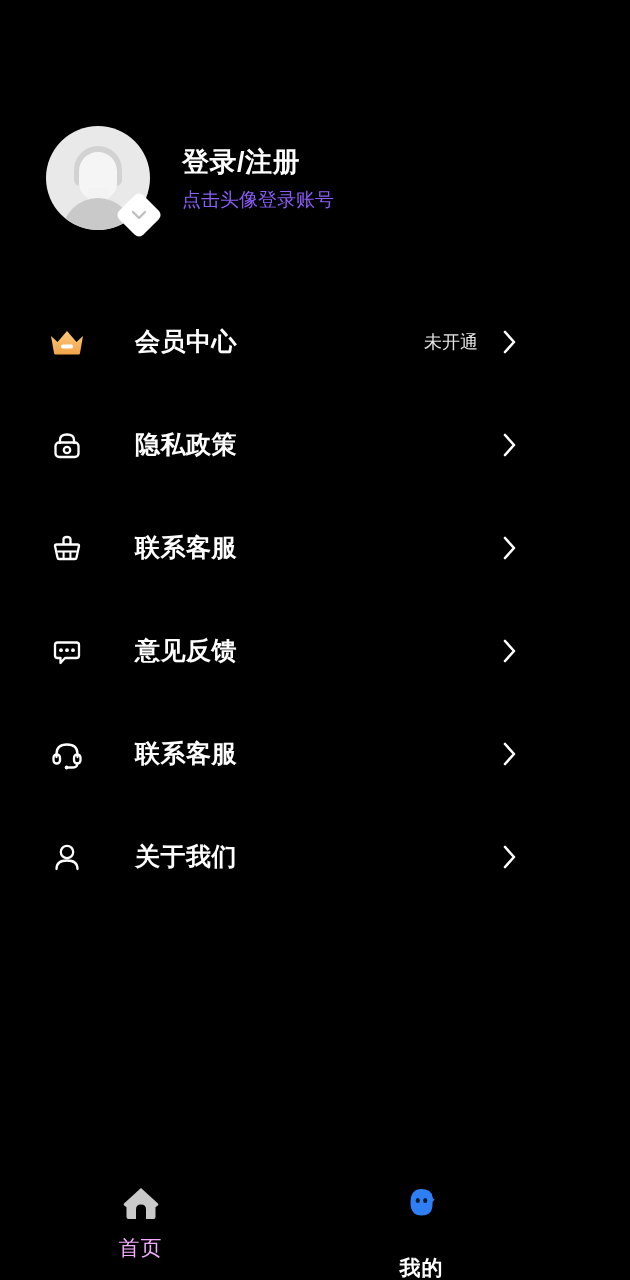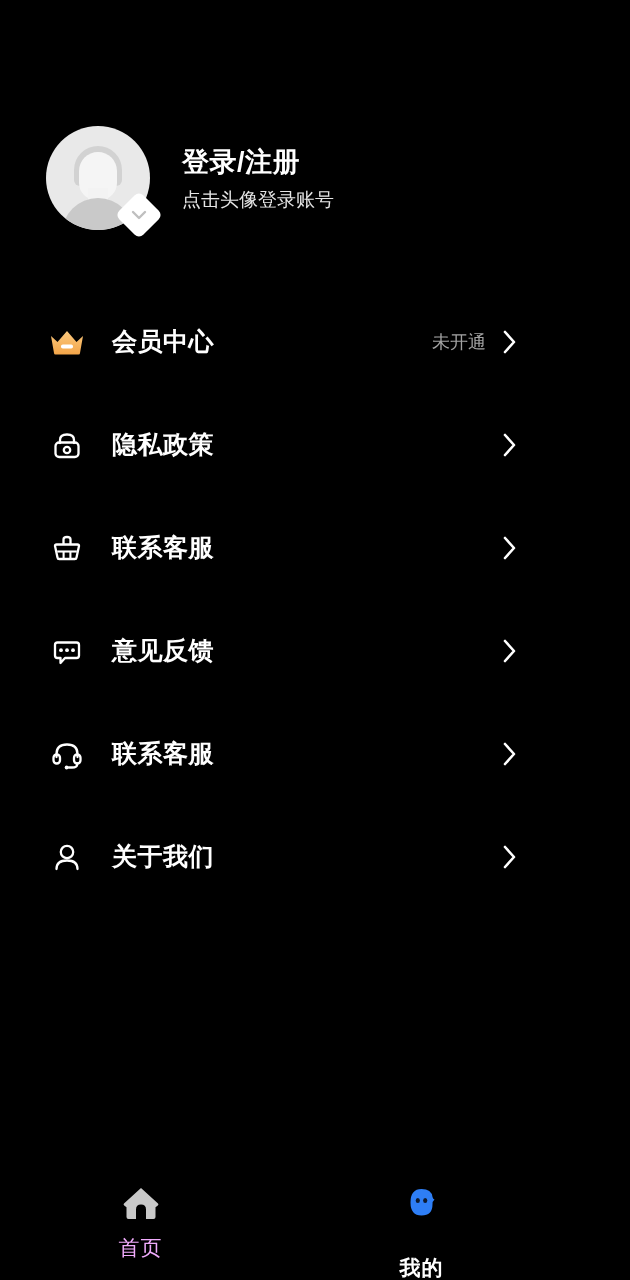--- a/index.html
+++ b/index.html
@@ -67,21 +67,21 @@
 
   .profile-text { margin-left:32px; display:flex; flex-direction:column; justify-content:center; }
   .profile-title {
     color:#ffffff;
     font-size:27px;
     font-weight:700;
     letter-spacing:0.5px;
     line-height:34px;
   }
   .profile-sub {
-    color:#e5e5e5;
+    color:#8b5cf6;
     font-size:19px;
     margin-top:9px;
     line-height:24px;
   }
 
   
   .menu {
     margin-top:60px;
     display:flex; flex-direction:column;
   }
@@ -90,31 +90,31 @@
     height:103px;
     padding:0 44px 0 46px;
     cursor:pointer;
   }
   .menu-icon {
     width:42px; height:42px;
     flex:0 0 42px;
     display:flex; align-items:center; justify-content:center;
   }
   .menu-label {
-    margin-left:24px;
+    margin-left:47px;
     color:#ffffff;
     font-size:25px;
     font-weight:600;
     letter-spacing:0.5px;
     flex:1 1 auto;
   }
   .menu-value {
-    color:#a3a3a3;
+    color:#e5e5e5;
     font-size:18px;
-    margin-right:16px;
+    margin-right:24px;
   }
   .chevron { flex:0 0 auto; display:flex; align-items:center; }
 
   
   .spacer { flex:1 1 auto; }
   .tabbar {
     height:112px;
     display:flex;
     align-items:flex-start;
     padding-top:12px;

